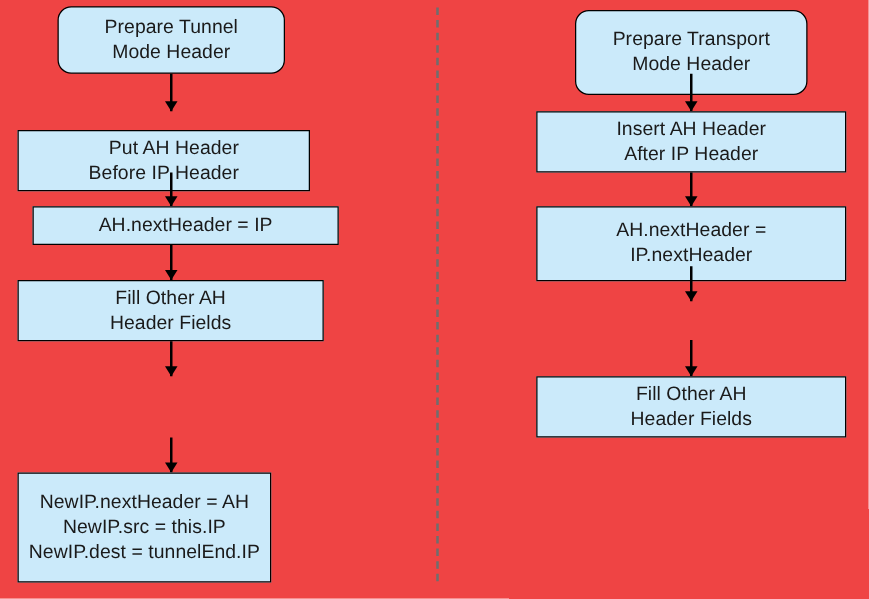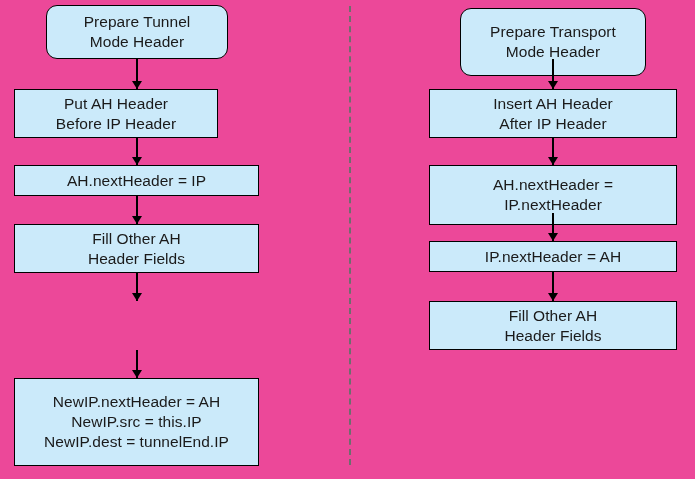--- a/index.html
+++ b/index.html
@@ -8,21 +8,21 @@
     padding: 0;
     background: #ffffff;
   }
   body {
     font-family: "Liberation Sans", sans-serif;
   }
   #canvas {
     position: relative;
     width: 695px;
     height: 479px;
-    background: #ec4899;
+    background: #ef4444;
     overflow: hidden;
     text-decoration: underline;
   }
   .node {
     position: absolute;
     box-sizing: border-box;
     background: #cbeafa;
     border: 1.6px solid #000000;
     color: #1a1a1a;
     font-size: 15.5px;
@@ -71,50 +71,50 @@
 <div id="canvas">
 
   <div class="node terminal" style="left:46px; top:5px; width:182px; height:54px;">Prepare Tunnel
 Mode Header</div>
 
   <div class="connector" style="left:137px; top:59px;">
     <div class="shaft" style="height:30px;"></div>
     <div class="head" style="top:22px;"></div>
   </div>
 
-  <div class="node" style="left:14px; top:89px; width:204px; height:49px;">Put AH Header
+  <div class="node" style="left:14px; top:104px; width:234px; height:49px;text-align:right;">Put AH Header
 Before IP Header</div>
 
   <div class="connector" style="left:137px; top:138px;">
     <div class="shaft" style="height:27px;"></div>
     <div class="head" style="top:19px;"></div>
   </div>
 
-  <div class="node" style="left:14px; top:165px; width:245px; height:31px;">AH.nextHeader = IP</div>
+  <div class="node" style="left:26px; top:165px; width:245px; height:31px;">AH.nextHeader = IP</div>
 
   <div class="connector" style="left:137px; top:196px;">
     <div class="shaft" style="height:28px;"></div>
     <div class="head" style="top:20px;"></div>
   </div>
 
   <div class="node" style="left:14px; top:224px; width:245px; height:49px;">Fill Other AH
 Header Fields</div>
 
   <div class="connector" style="left:137px; top:273px;">
     <div class="shaft" style="height:28px;"></div>
     <div class="head" style="top:20px;"></div>
   </div>
 
 
   <div class="connector" style="left:137px; top:350px;">
     <div class="shaft" style="height:28px;"></div>
     <div class="head" style="top:20px;"></div>
   </div>
 
-  <div class="node" style="left:14px; top:378px; width:245px; height:88px;">NewIP.nextHeader = AH
+  <div class="node" style="left:14px; top:378px; width:203px; height:88px;">NewIP.nextHeader = AH
 NewIP.src = this.IP
 NewIP.dest = tunnelEnd.IP</div>
 
   <div class="divider" style="left:349px; top:6px; height:459px;"></div>
 
   <div class="node terminal" style="left:460px; top:8px; width:186px; height:68px;">Prepare Transport
 Mode Header</div>
 
   <div class="connector" style="left:553px; top:59px;">
     <div class="shaft" style="height:30px;"></div>
@@ -130,21 +130,20 @@
   </div>
 
   <div class="node" style="left:429px; top:165px; width:248px; height:60px;">AH.nextHeader =
 IP.nextHeader</div>
 
   <div class="connector" style="left:553px; top:213px;">
     <div class="shaft" style="height:28px;"></div>
     <div class="head" style="top:20px;"></div>
   </div>
 
-  <div class="node" style="left:429px; top:241px; width:248px; height:31px;">IP.nextHeader = AH</div>
 
   <div class="connector" style="left:553px; top:272px;">
     <div class="shaft" style="height:29px;"></div>
     <div class="head" style="top:21px;"></div>
   </div>
 
   <div class="node" style="left:429px; top:301px; width:248px; height:49px;">Fill Other AH
 Header Fields</div>
 
 </div>

